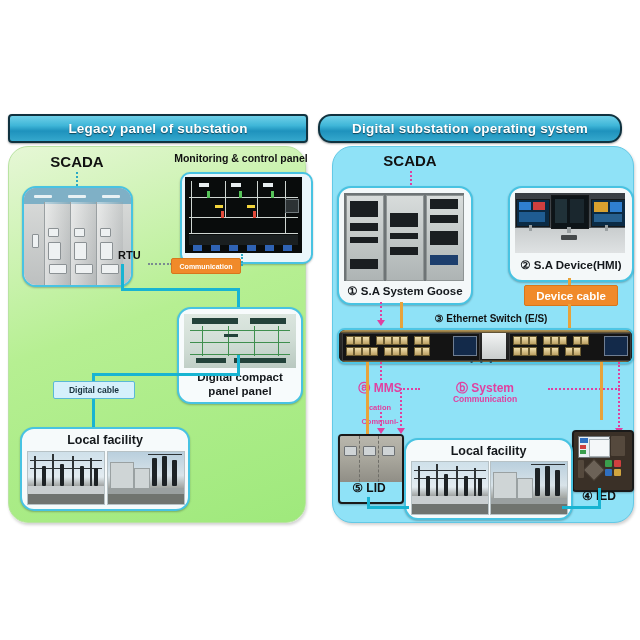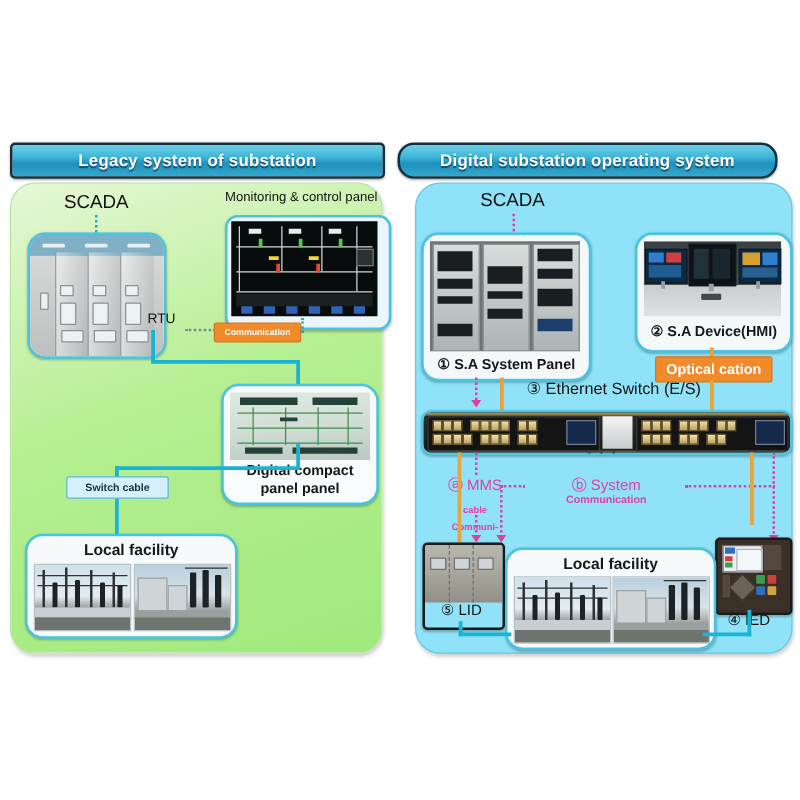--- a/index.html
+++ b/index.html
@@ -40,21 +40,21 @@
   .card{
     position:absolute;background:#f4f7f8;border:2px solid #48c3e2;border-radius:12px;
     box-shadow:0 1px 2px rgba(0,0,0,.25);overflow:hidden;
   }
   .card-label{
     position:absolute;left:0;right:0;text-align:center;
     font-weight:bold;color:#14181c;
   }
 
   .plain-label{
-    position:absolute;font-weight:normal;color:#111;text-align:center;
+    position:absolute;font-weight:bold;color:#111;text-align:center;
   }
 
   
   .line{position:absolute;background:#18b4d2;}
   .line-orange{position:absolute;background:#e8a33a;}
   .dot-v{position:absolute;border-left:2px dotted #e040a0;}
   .dot-h{position:absolute;border-top:2px dotted #e040a0;}
   .dot-v-dk{position:absolute;border-left:2px dotted #2aa9c4;}
   .arrow-down{
     position:absolute;width:0;height:0;
@@ -144,21 +144,21 @@
   .ied-key{position:absolute;border-radius:1px;}
   .ied-dial{position:absolute;background:#6c6257;border:1px solid #3a3027;
     transform:rotate(45deg);}
 </style>
 </head>
 <body>
 
 <div class="stage">
 
   <div class="title-bar" id="title-left">
-    <span>Legacy system of substation</span>
+    <span>Legacy panel of substation</span>
   </div>
   <div class="panel" id="panel-left"></div>
 
   <div class="plain-label" style="left:22px;top:153px;width:110px;font-size:15px;">SCADA</div>
 
   <div class="dot-v-dk" style="left:76px;top:172px;height:14px;"></div>
 
   <div class="card" style="left:22px;top:186px;width:107px;height:97px;border-radius:14px;">
     <div class="cabinet">
       <div class="cab-top">
@@ -245,21 +245,21 @@
     </div>
     <div class="card-label" style="top:62px;font-size:11.5px;">Digital compact</div>
     <div class="card-label" style="top:76px;font-size:11.5px;">panel panel</div>
   </div>
 
   <div class="line" style="left:237px;top:355px;width:3px;height:20px;"></div>
   <div class="line" style="left:92px;top:373px;width:148px;height:3px;"></div>
   <div class="line" style="left:92px;top:373px;width:3px;height:55px;"></div>
 
   <div class="badge" id="badge-control-cable">
-    <span>Switch cable</span>
+    <span>Digital cable</span>
   </div>
 
   <div class="card" style="left:20px;top:427px;width:166px;height:80px;border-radius:14px;background:#f6fafb;">
     <div class="card-label" style="top:4px;font-size:12.5px;">Local facility</div>
     <div style="position:absolute;left:5px;top:22px;width:76px;height:52px;overflow:hidden;border:1px solid #b7c2c6;">
       <div class="yard"></div>
       <div class="pylon" style="left:6px;top:4px;width:2px;height:30px;"></div>
       <div class="pylon" style="left:24px;top:2px;width:2px;height:32px;"></div>
       <div class="pylon" style="left:44px;top:4px;width:2px;height:30px;"></div>
       <div class="pylon" style="left:62px;top:6px;width:2px;height:28px;"></div>
@@ -303,21 +303,21 @@
       <div class="rack-slot" style="left:6px;top:44px;width:28px;height:6px;"></div>
       <div class="rack-slot" style="left:6px;top:66px;width:28px;height:10px;"></div>
       <div class="rack-slot" style="left:46px;top:20px;width:28px;height:14px;"></div>
       <div class="rack-slot" style="left:46px;top:40px;width:28px;height:6px;"></div>
       <div class="rack-slot" style="left:46px;top:54px;width:28px;height:8px;"></div>
       <div class="rack-slot" style="left:86px;top:6px;width:28px;height:10px;"></div>
       <div class="rack-slot" style="left:86px;top:22px;width:28px;height:8px;"></div>
       <div class="rack-slot" style="left:86px;top:38px;width:28px;height:14px;"></div>
       <div class="rack-slot-b" style="left:86px;top:62px;width:28px;height:10px;"></div>
     </div>
-    <div class="card-label" style="top:96px;font-size:11.5px;">① S.A System Panel</div>
+    <div class="card-label" style="top:96px;font-size:11.5px;">① S.A System Goose</div>
   </div>
 
   <div class="card" style="left:508px;top:186px;width:122px;height:92px;border-radius:14px;background:#f4f8f9;">
     <div style="position:absolute;left:5px;top:5px;width:110px;height:60px;overflow:hidden;">
       <div class="wall"></div>
       <div class="mon" style="left:1px;top:6px;width:32px;height:26px;">
         <div class="mon-c" style="left:2px;top:2px;width:12px;height:8px;background:#2f7fd0;"></div>
         <div class="mon-c" style="left:16px;top:2px;width:12px;height:8px;background:#d03f3f;"></div>
         <div class="mon-c" style="left:2px;top:12px;width:26px;height:10px;background:#1f5c92;"></div>
       </div>
@@ -333,25 +333,25 @@
       <div style="position:absolute;left:14px;top:32px;width:3px;height:6px;background:#9aa0a2;"></div>
       <div style="position:absolute;left:52px;top:34px;width:4px;height:6px;background:#9aa0a2;"></div>
       <div style="position:absolute;left:90px;top:32px;width:3px;height:6px;background:#9aa0a2;"></div>
       <div style="position:absolute;left:46px;top:42px;width:16px;height:5px;background:#45494b;border-radius:1px;"></div>
     </div>
     <div class="card-label" style="top:70px;font-size:11.5px;">② S.A Device(HMI)</div>
   </div>
 
   <div class="line-orange" style="left:568px;top:278px;width:3px;height:8px;"></div>
   <div class="badge" id="badge-optical">
-    <span>Optical cation</span>
+    <span>Device cable</span>
   </div>
   <div class="line-orange" style="left:568px;top:304px;width:3px;height:26px;"></div>
 
-  <div class="plain-label" style="left:396px;top:303px;width:190px;font-size:13px;">③ Ethernet Switch (E/S)</div>
+  <div class="plain-label" style="left:396px;top:313px;width:190px;font-size:10px;">③ Ethernet Switch (E/S)</div>
 
   <div class="dot-v" style="left:380px;top:302px;height:18px;"></div>
   <div class="arrow-down" style="left:377px;top:320px;"></div>
 
   <div class="line-orange" style="left:400px;top:302px;width:3px;height:28px;"></div>
 
   <div class="card" style="left:337px;top:328px;width:293px;height:32px;border-radius:8px;background:#0f0f0f;border-color:#4fc6e5;">
     <div class="es">
       <div class="es-half" style="left:3px;width:136px;">
         <div class="es-port" style="left:3px;top:2px;width:6px;height:7px;"></div>
@@ -393,21 +393,21 @@
         <div class="es-port" style="left:63px;top:13px;width:6px;height:7px;"></div>
         <div class="es-lcd" style="left:94px;top:2px;width:22px;height:18px;"></div>
       </div>
     </div>
   </div>
   <div class="es-dots" style="left:470px;top:357px;color:#2b4f5c;">• • •</div>
 
   <div class="dot-v" style="left:380px;top:362px;height:18px;"></div>
   <div class="plain-label" style="left:340px;top:380px;width:80px;font-size:12px;color:#e040a0;">ⓐ MMS</div>
   <div class="plain-label" style="left:340px;top:417px;width:80px;font-size:7.5px;color:#e040a0;font-weight:bold;">Communi-</div>
-  <div class="plain-label" style="left:340px;top:403px;width:80px;font-size:7.5px;color:#e040a0;font-weight:bold;">cable</div>
+  <div class="plain-label" style="left:340px;top:403px;width:80px;font-size:7.5px;color:#e040a0;font-weight:bold;">cation</div>
   <div class="dot-v" style="left:380px;top:412px;height:18px;"></div>
   <div class="arrow-down" style="left:377px;top:428px;"></div>
 
   <div class="line-orange" style="left:366px;top:362px;width:3px;height:72px;"></div>
 
   <div class="dot-h" style="left:400px;top:388px;width:20px;"></div>
   <div class="plain-label" style="left:425px;top:380px;width:120px;font-size:12px;color:#e040a0;">ⓑ System</div>
   <div class="plain-label" style="left:425px;top:394px;width:120px;font-size:8.5px;color:#e040a0;font-weight:bold;">Communication</div>
   <div class="dot-h" style="left:548px;top:388px;width:72px;"></div>
   <div class="dot-v" style="left:400px;top:388px;height:42px;"></div>

